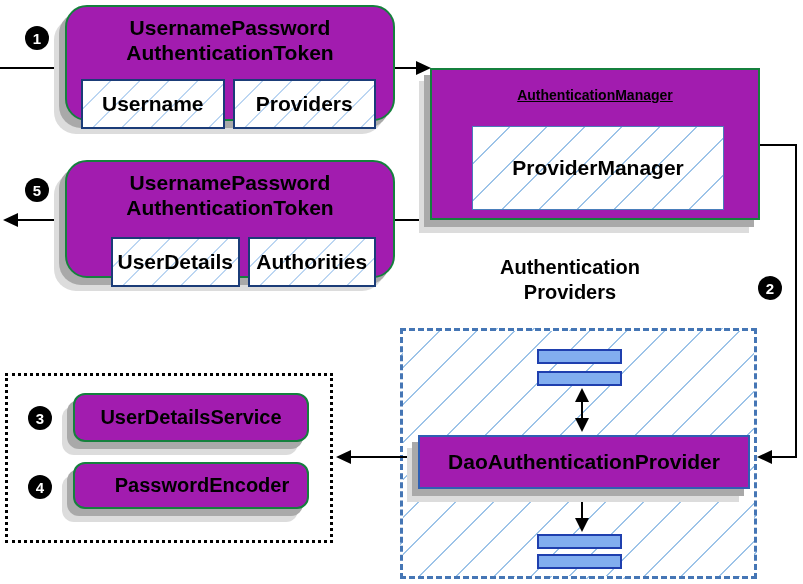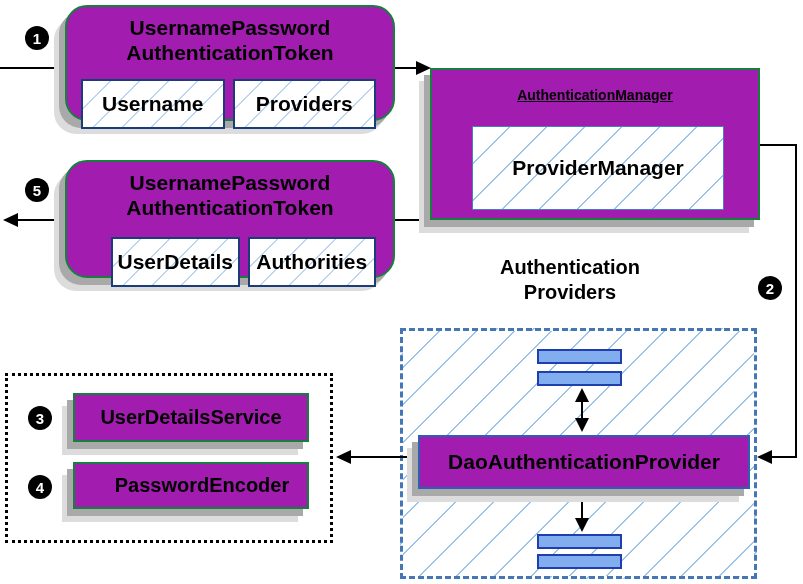--- a/index.html
+++ b/index.html
@@ -63,21 +63,21 @@
     display:flex; align-items:center; justify-content:center; font-size:21px; z-index:2;
   }
 
   
   #beans-box {
     position:absolute; left:5px; top:373px; width:328px; height:170px;
     border:3px dotted #000; background:#fff; z-index:0;
   }
   .service-box {
     left:73px; width:236px; display:flex; align-items:center; justify-content:center;
-    font-size:20px; z-index:2;
+    font-size:20px; z-index:2;border-radius:12px;
   }
   #user-details-service { top:393px; height:49px; }
   #password-encoder    { top:462px; height:47px;padding-left:22px; }
 
   
   .badge {
     position:absolute; width:24px; height:24px; border-radius:50%;
     background:#000; color:#fff; display:flex; align-items:center; justify-content:center;
     font-size:15px; font-weight:bold; z-index:3;
   }

